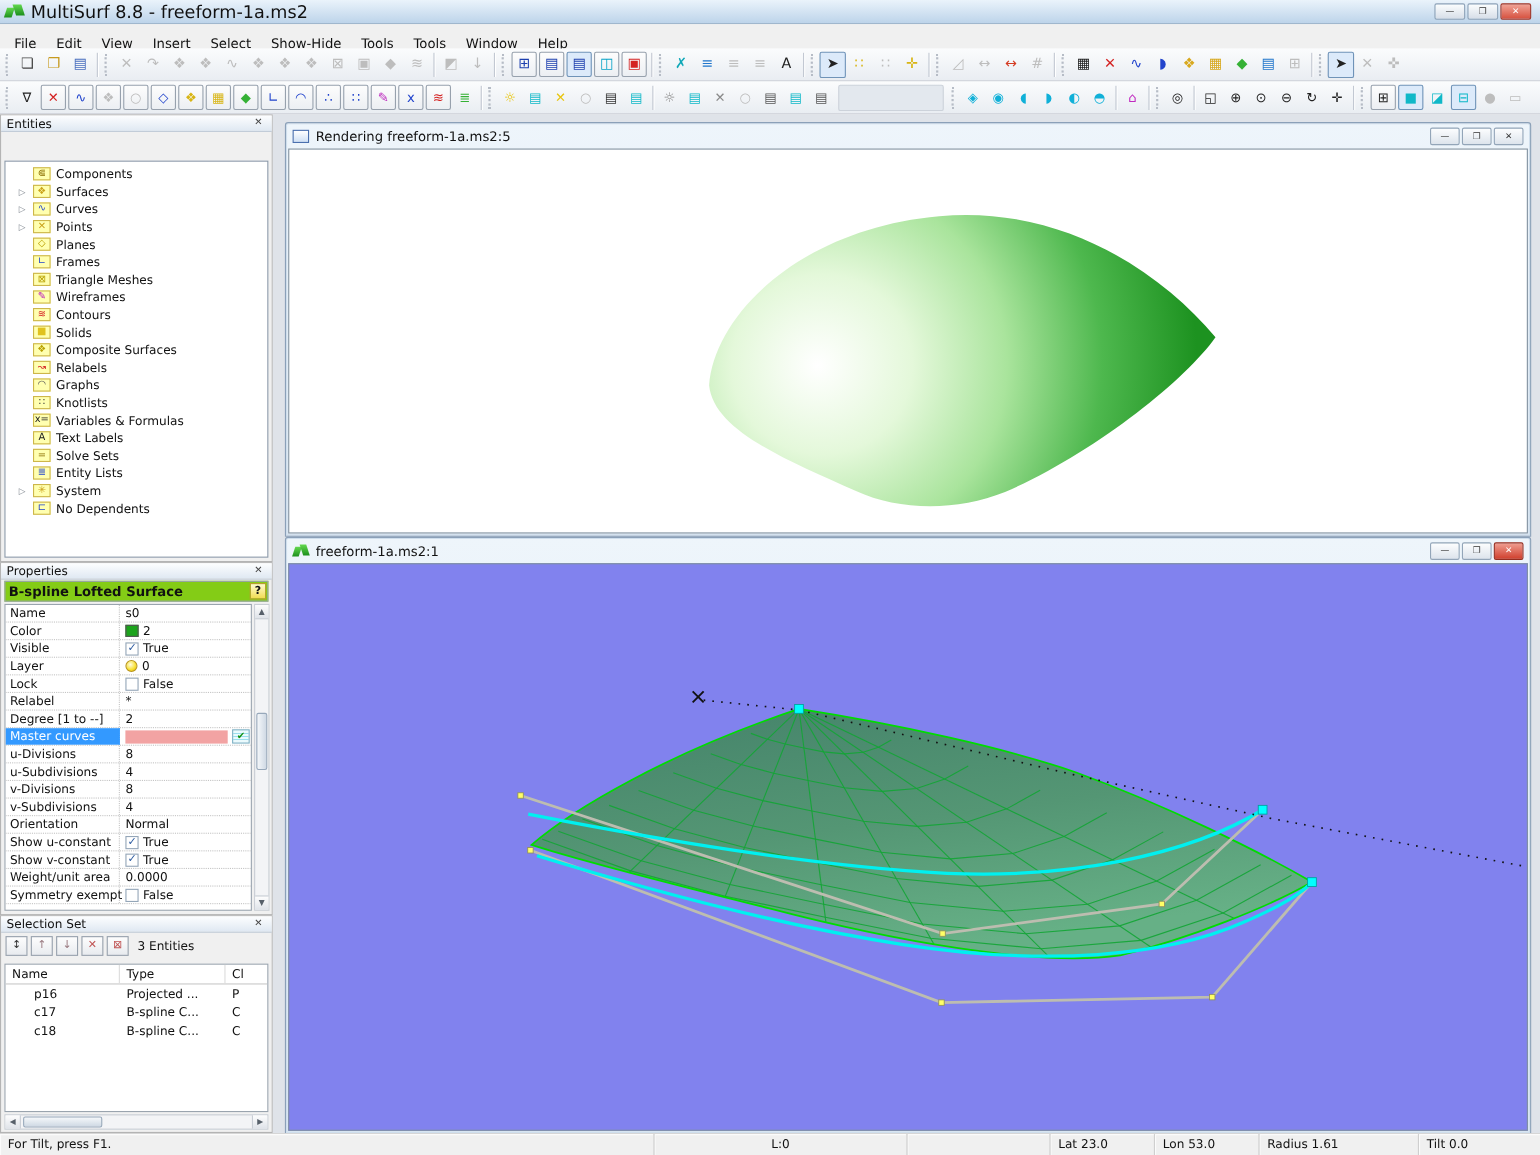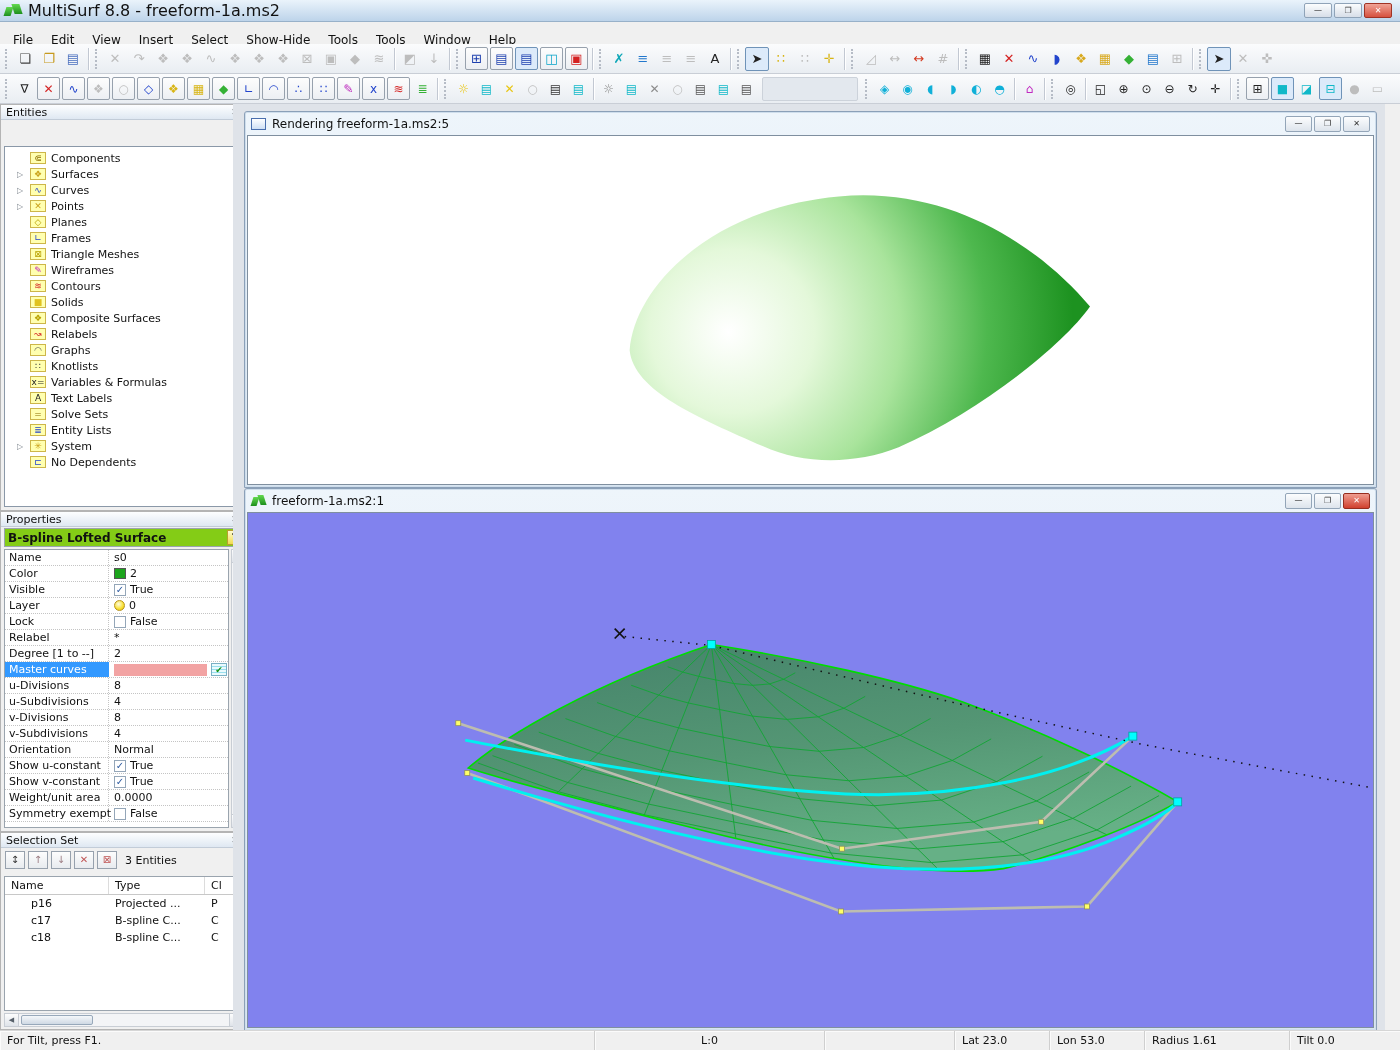--- a/index.html
+++ b/index.html
@@ -105,21 +105,21 @@
 .hscroll{position:absolute;left:3px;right:3px;bottom:2px;height:14px;background:#f3f4f6;
  border:1px solid #c8cdd4;display:flex;align-items:center;}
 .harrow{width:14px;height:100%;display:flex;align-items:center;justify-content:center;
  font-size:7px;color:#57606a;background:linear-gradient(#fdfdfd,#dfe3e9);}
 .harrow.right{margin-left:auto;border-left:1px solid #c8cdd4;}
 .harrow.left{border-right:1px solid #c8cdd4;}
 .hthumb{width:72px;height:10px;margin-left:2px;background:linear-gradient(#f4f7fa,#cfd9e4);
  border:1px solid #97a8ba;border-radius:2px;}
 
 
-.mdi{position:absolute;left:233px;top:104px;width:1152px;height:926px;background:#dfe3e9;}
+.mdi{position:absolute;left:248px;top:104px;width:1152px;height:926px;background:#dfe3e9;}
 .cwin{position:absolute;border:1px solid #8ba0b8;border-radius:3px 3px 0 0;
  background:linear-gradient(#eef5fb,#d8e5f1);box-shadow:0 0 0 1px #cfdeec inset;}
 #renderwin{left:11px;top:7px;width:1133px;height:377px;}
 #modelwin{left:11px;top:384px;width:1133px;height:543px;}
 .ctitle{height:23px;display:flex;align-items:center;padding:0 4px;font-size:12px;}
 .cicon{width:15px;height:12px;margin:0 6px 0 2px;position:relative;flex:none;}
 .cicon.render{border:1px solid #4a6fae;background:linear-gradient(#ffffff,#cfe0f5);}
 .cicon.model:before,.cicon.model:after{content:"";position:absolute;background:linear-gradient(#63d94f,#1d8f1d);}
 .cicon.model:before{left:1px;top:2px;width:6px;height:9px;transform:skew(-18deg);}
 .cicon.model:after{left:8px;top:0;width:6px;height:10px;transform:skew(18deg);}

